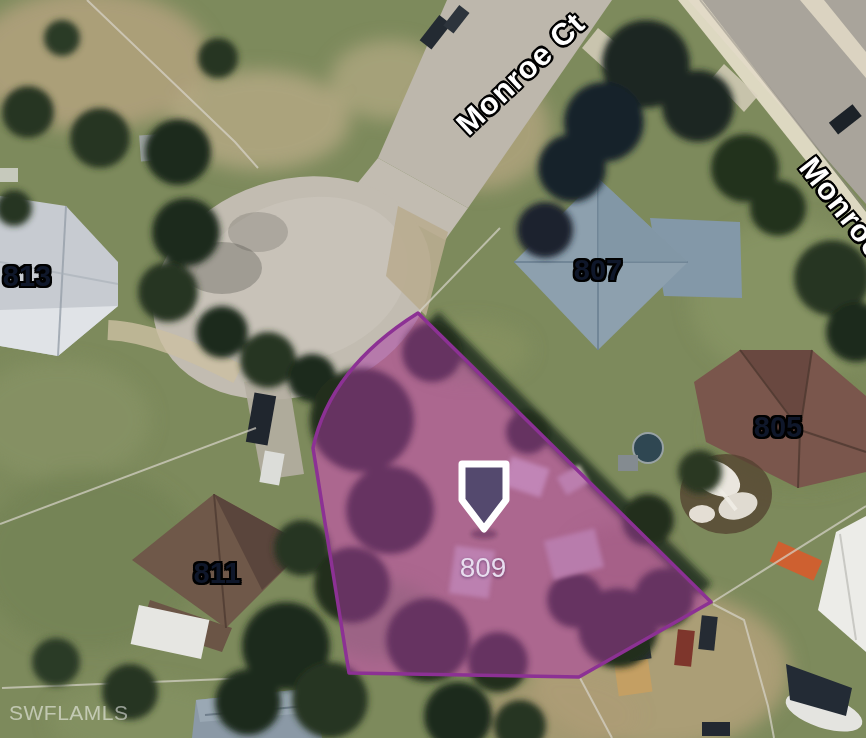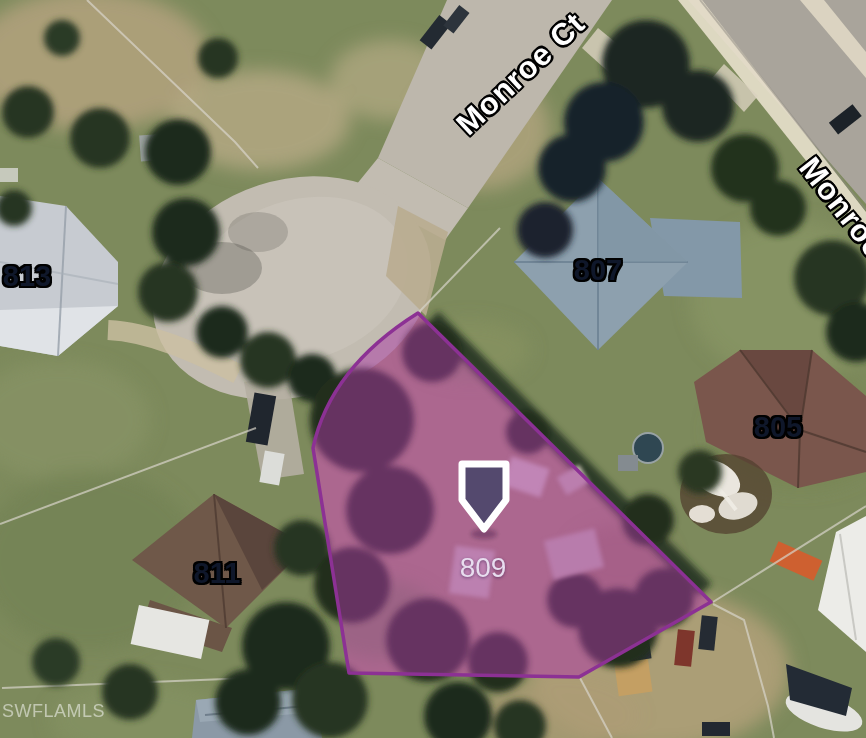--- a/index.html
+++ b/index.html
@@ -25,22 +25,22 @@
     pointer-events:none;
   }
   .street-ct{left:521px;top:74px;transform:translate(-50%,-50%) rotate(-43deg);}
   .street-right{left:842px;top:208px;transform:translate(-50%,-50%) rotate(52deg);}
   .parcel-num{
     position:absolute;left:483px;top:568px;transform:translate(-50%,-50%);
     color:#e8ddef;font-size:28px;font-weight:normal;
     text-shadow:0 1px 3px rgba(50,20,70,.55);pointer-events:none;
   }
   .watermark{
-    position:absolute;left:2px;top:701px;
-    color:rgba(255,255,255,.52);font-size:18px;letter-spacing:.5px;
+    position:absolute;left:9px;top:701px;
+    color:rgba(255,255,255,.52);font-size:21px;letter-spacing:.5px;
     pointer-events:none;
   }
 </style>
 </head>
 <body>
 
 <div class="stage">
 
   <svg width="866" height="738" viewBox="0 0 866 738">
     <defs>

